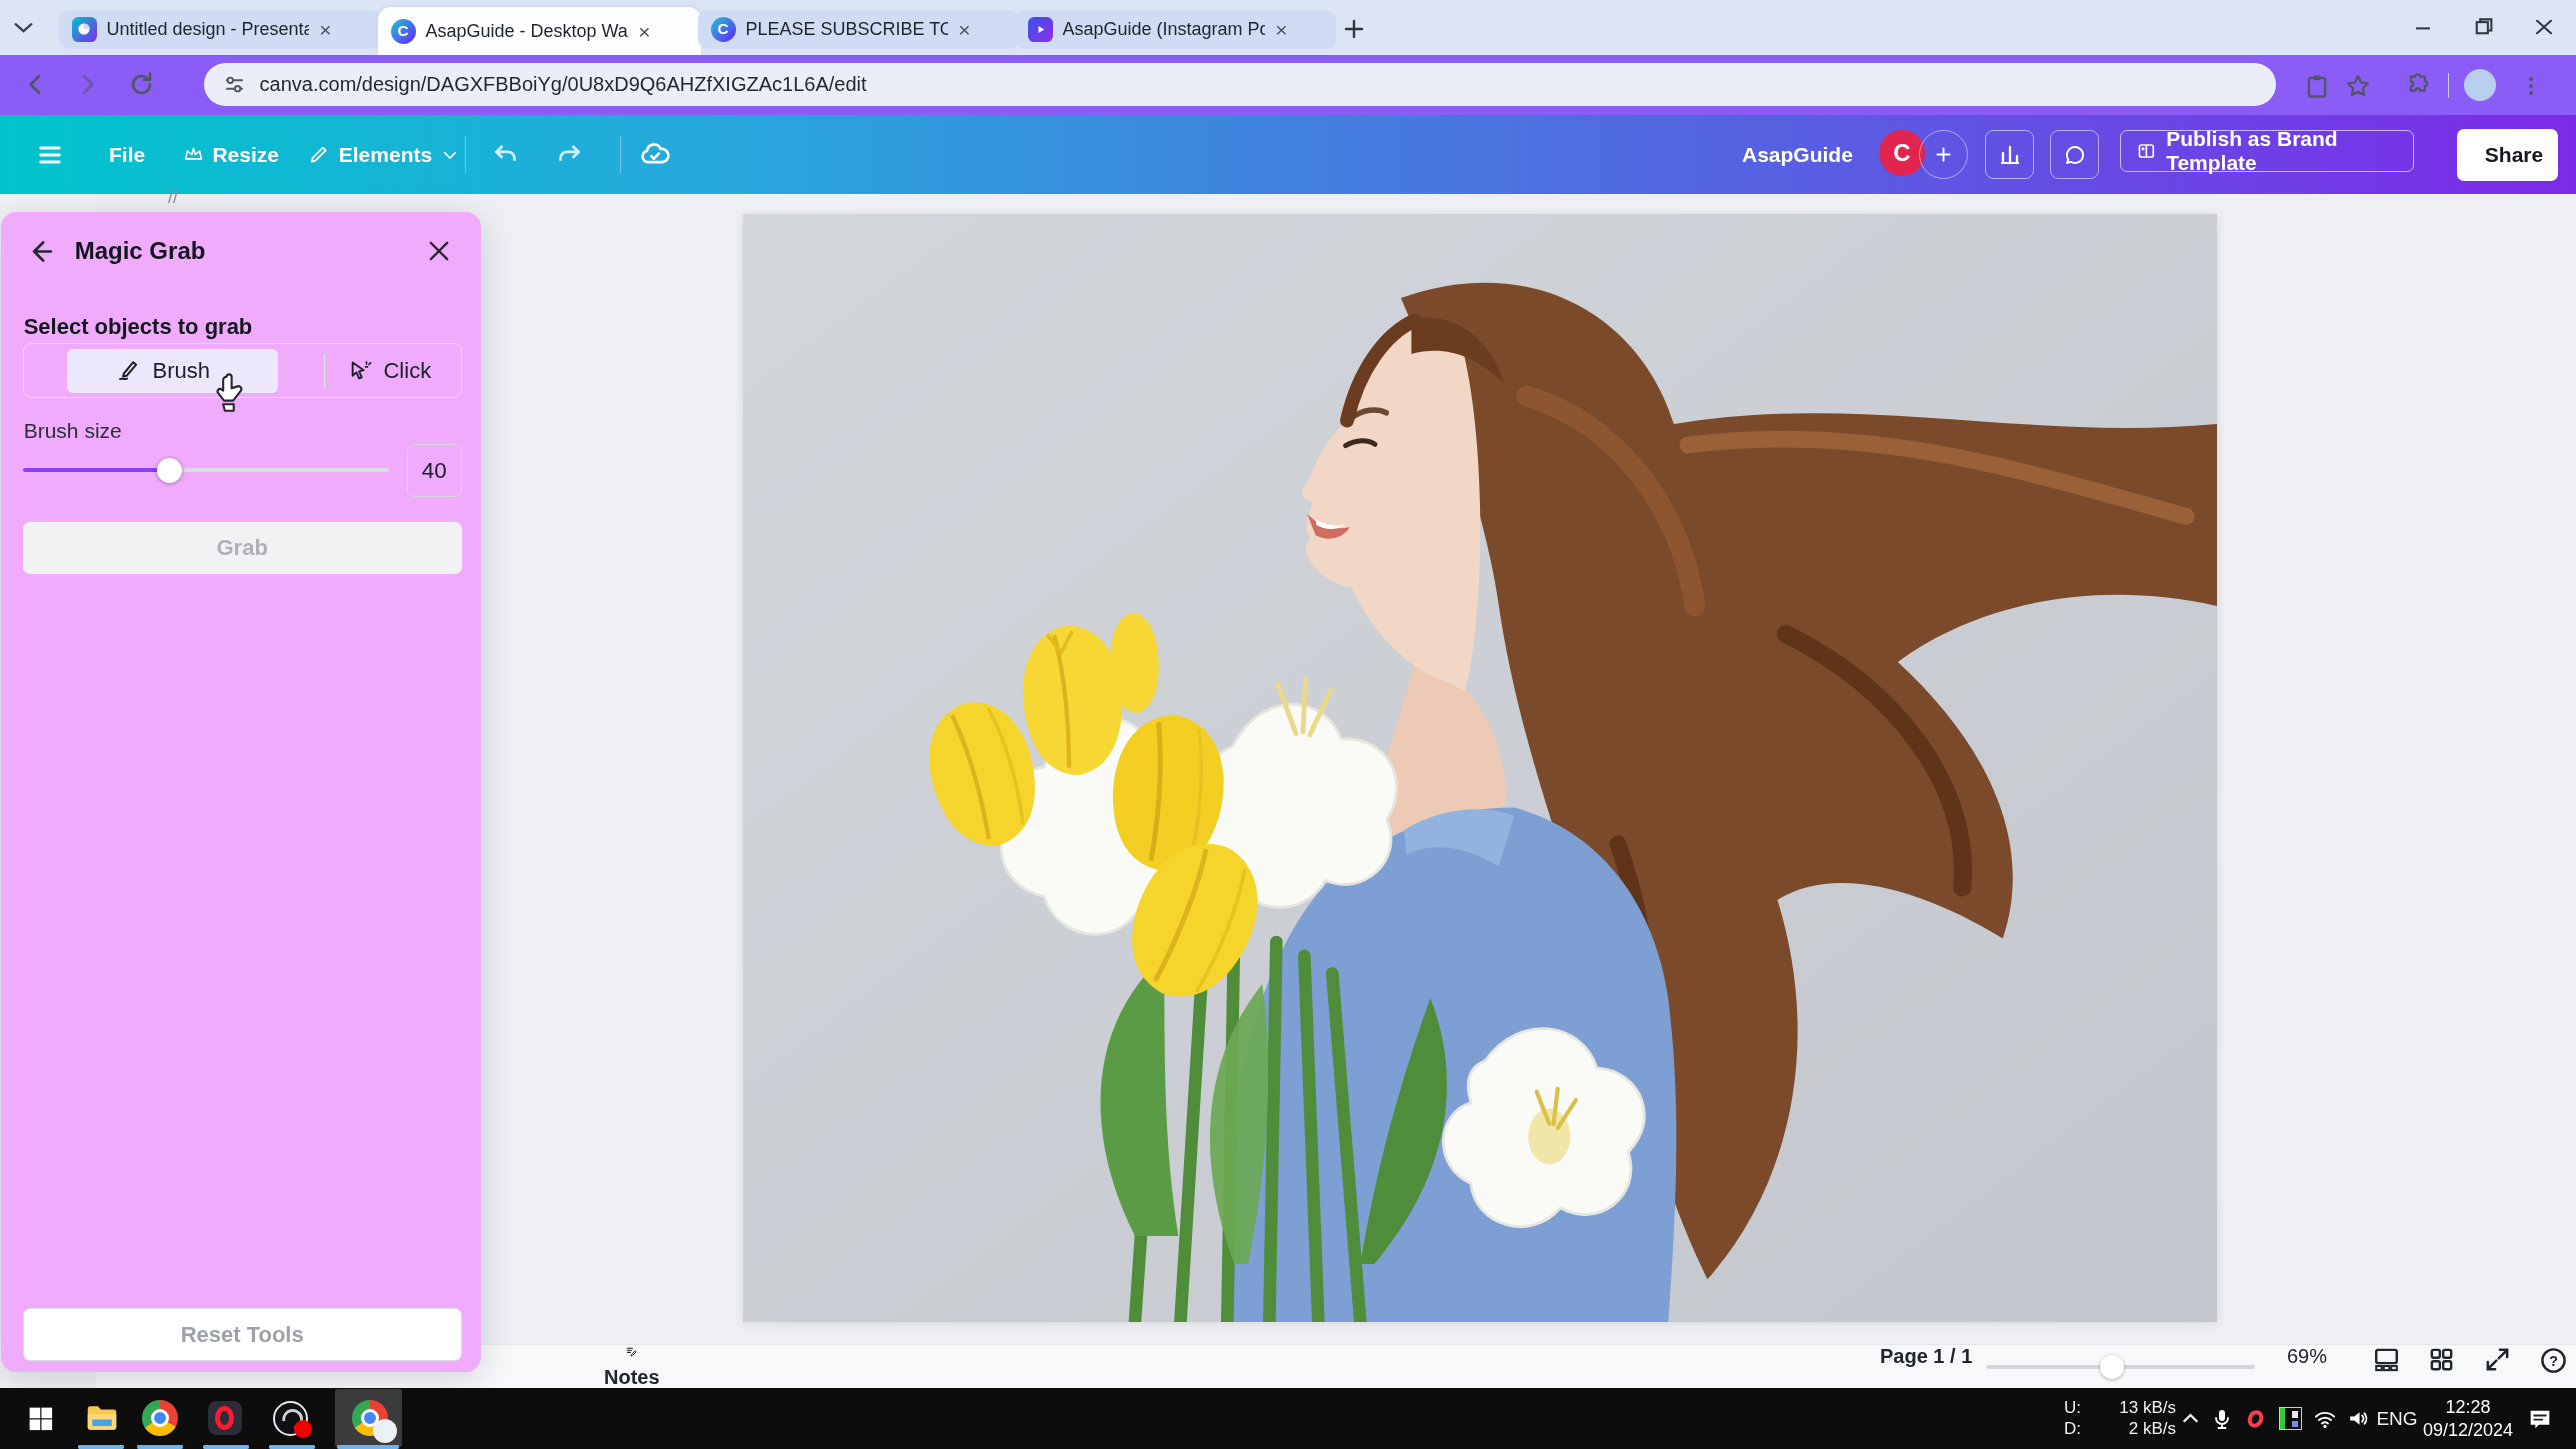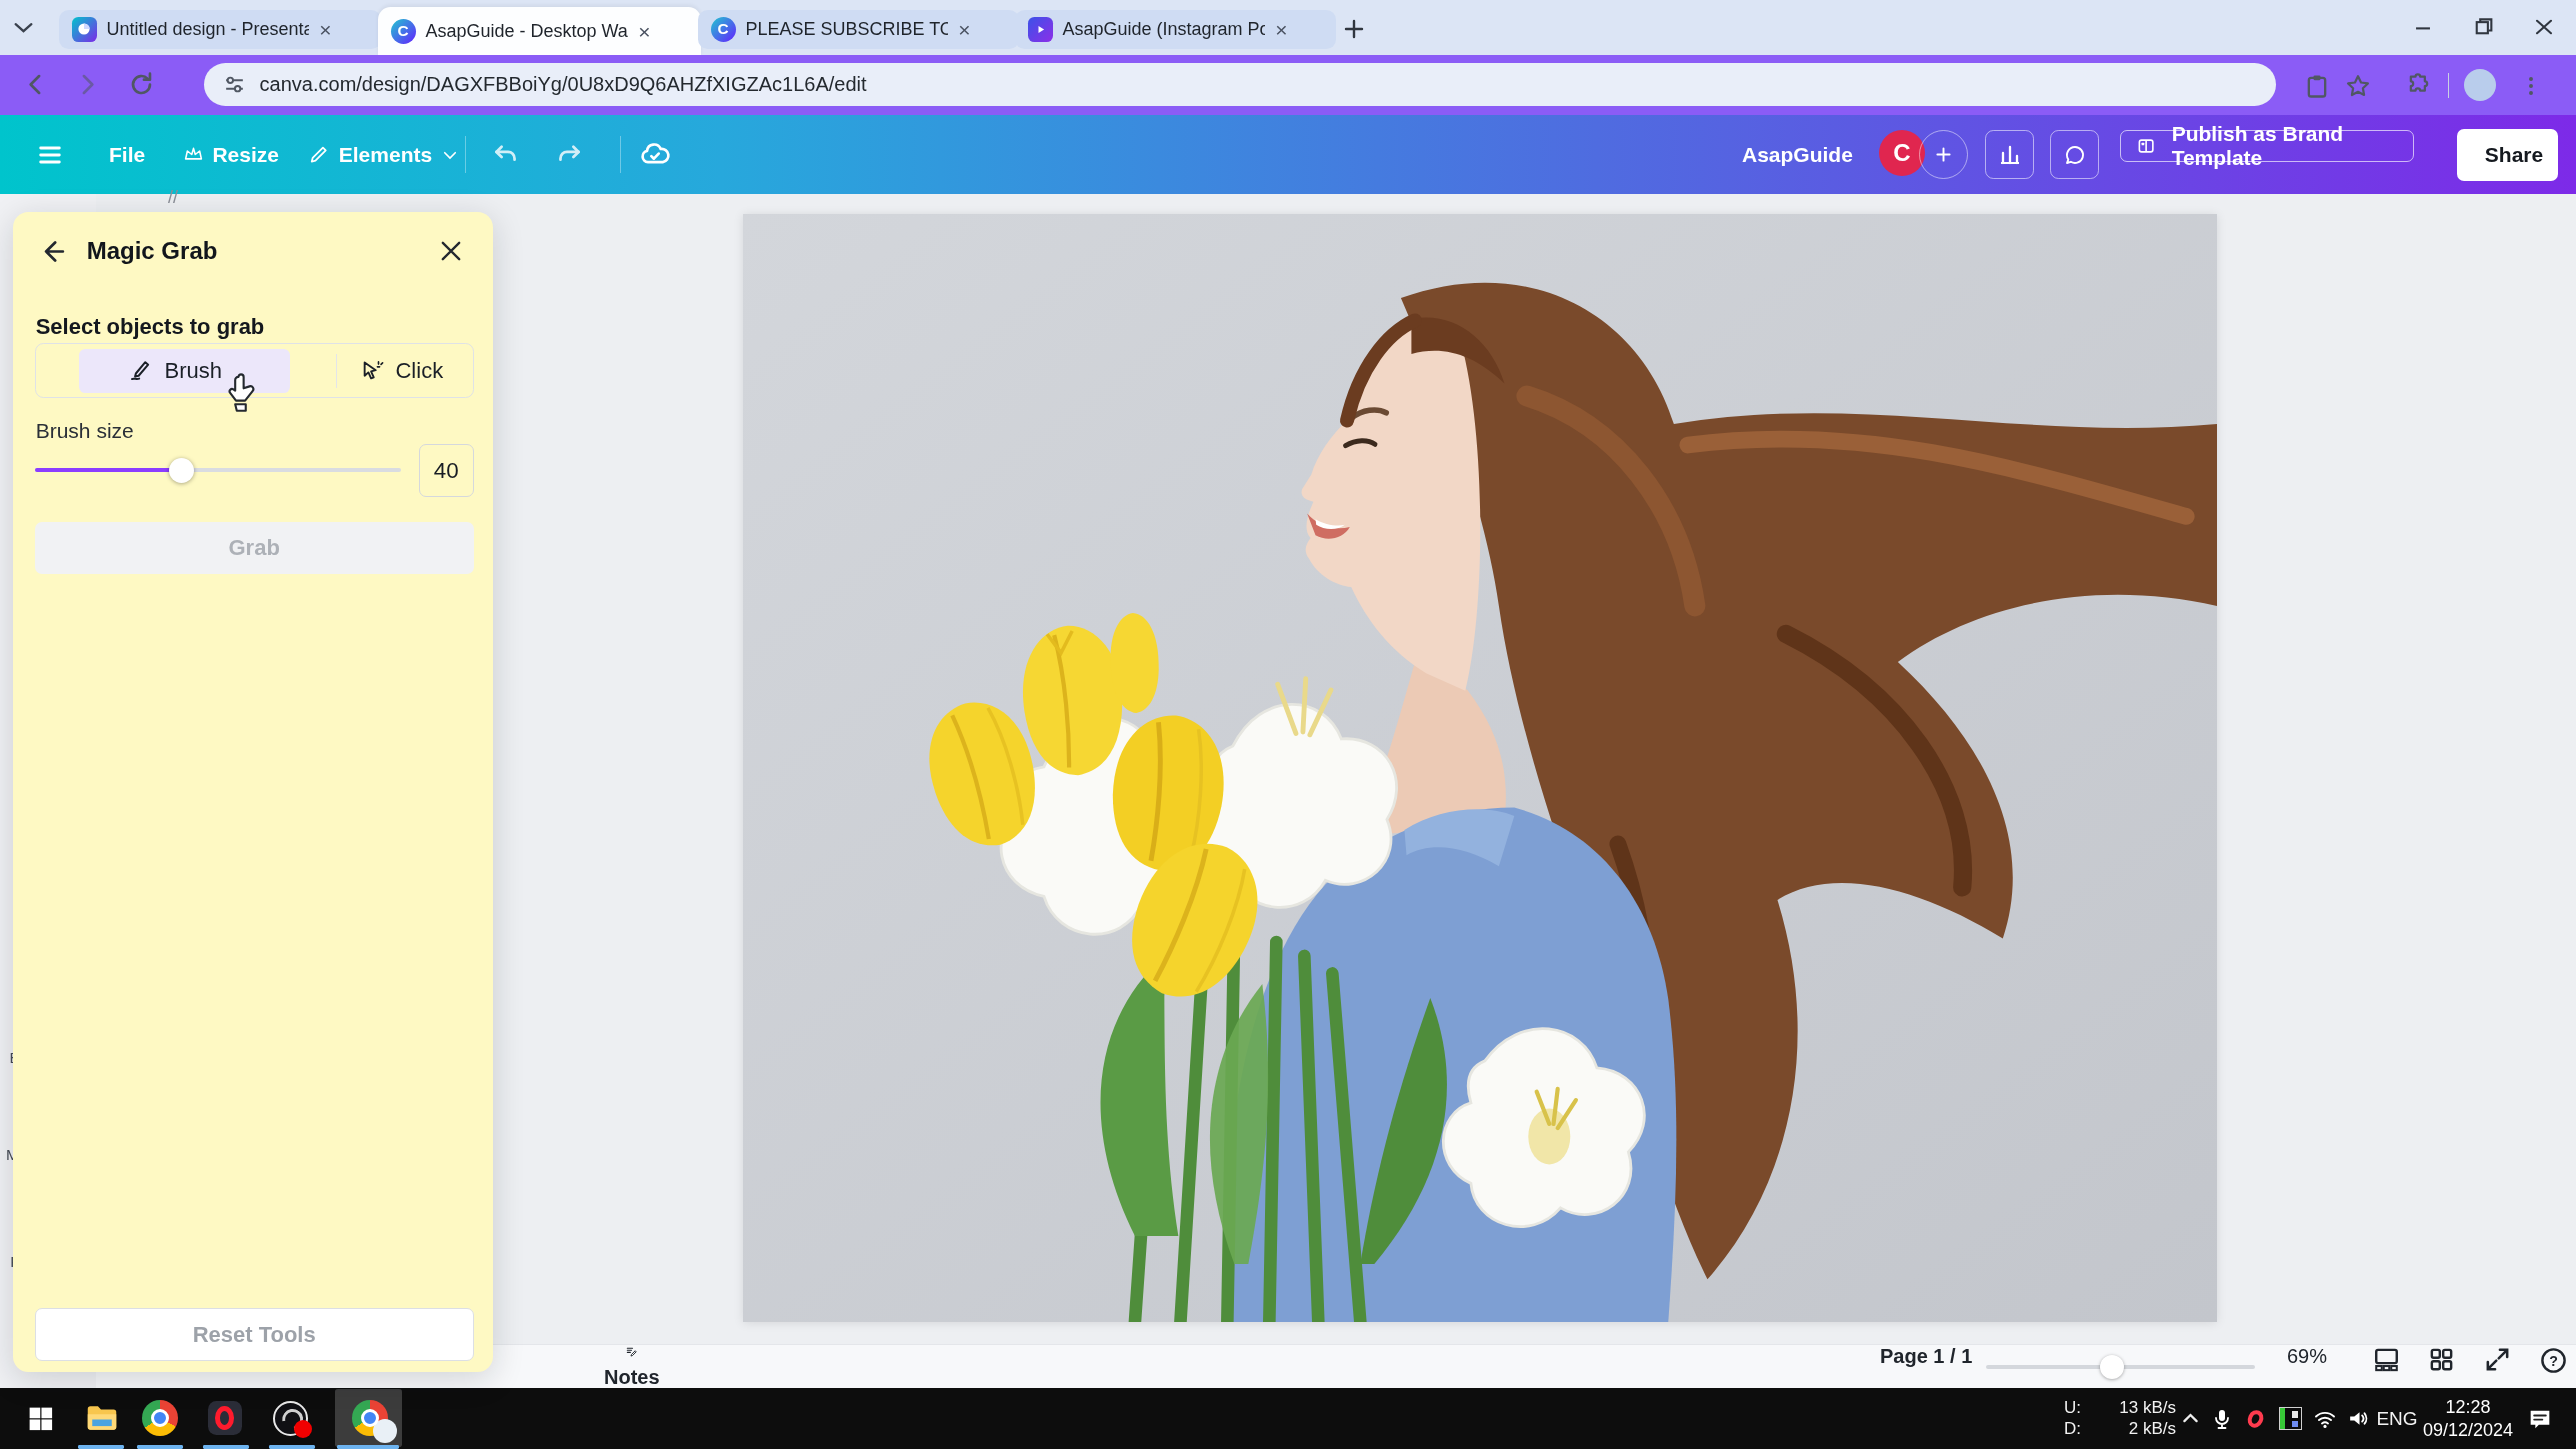--- a/index.html
+++ b/index.html
@@ -29,22 +29,22 @@
     border-radius:24px;display:flex;align-items:center;gap:12.6px;padding:0 18px;box-sizing:border-box;}
   #urltext{font-size:20px;color:#24292f;}
 
   
   #cheader{left:0;top:115px;width:2576px;height:79px;
     background:linear-gradient(90deg,#00c4cc 0%,#27a8dc 28%,#4f6ce0 62%,#7d2ae8 100%);
     color:#fff;}
   .hitem{position:absolute;top:0;height:79px;display:flex;align-items:center;gap:8.4px;
          color:#fff;font-size:21px;font-weight:600;}
   .hsep{position:absolute;top:21px;width:0.7px;height:37px;background:rgba(255,255,255,.35);}
-  .pillbtn{position:absolute;top:15.4px;height:32px;border:1px solid rgba(255,255,255,.65);
-     border-radius:7px;display:flex;align-items:center;gap:15px;padding:0 15.4px;
+  .pillbtn{position:absolute;top:15.4px;height:42px;border:1px solid rgba(255,255,255,.65);
+     border-radius:7px;display:flex;align-items:center;gap:9px;padding:0 15.4px;
      font-size:21px;font-weight:600;color:#fff;box-sizing:border-box;}
   .iconbtn{position:absolute;top:15.4px;width:49px;height:49px;border:1px solid rgba(255,255,255,.55);
      border-radius:8.4px;display:flex;align-items:center;justify-content:center;box-sizing:border-box;}
   #avatar{position:absolute;top:15.4px;width:46px;height:46px;border-radius:50%;background:#e0264f;
      color:#fff;display:flex;align-items:center;justify-content:center;font-size:24px;font-weight:bold;}
   #sharebtn{position:absolute;top:14px;height:52px;background:#fff;color:#15191f;border-radius:7px;
      display:flex;align-items:center;gap:9.8px;padding:0 18px;font-size:21px;font-weight:600;box-sizing:border-box;}
 
   
   #workspace{left:0;top:194px;width:2576px;height:1194px;background:#edeff2;}
@@ -56,22 +56,22 @@
 
   #statusbar{position:absolute;left:96px;top:1150px;width:2480px;height:44px;background:#f7f8fa;
      border-top:0.7px solid #e4e6ea;color:#20252c;}
   .stitem{position:absolute;top:0;height:44px;display:flex;align-items:center;gap:8.4px;flex-direction:column;}
 
   
   #photo{position:absolute;left:743px;top:19.6px;width:1474px;height:1108px;background:#c9ccd2;
      box-shadow:0 1.4px 9.8px rgba(0,0,0,.10);}
 
   
-  #panel{position:absolute;left:0.7px;top:18px;width:480px;height:1160px;background:#fef9c3;
-     border-radius:15.4px;box-shadow:0 7px 32px rgba(20,24,31,.16);z-index:5;margin-left:12px;}
+  #panel{position:absolute;left:0.7px;top:18px;width:480px;height:1160px;background:#f0abfc;
+     border-radius:15.4px;box-shadow:0 7px 32px rgba(20,24,31,.16);z-index:5;}
   #panel .ptitle{position:absolute;left:74px;top:25px;font-size:24px;font-weight:700;color:#12161c;}
   #panel .backar,#panel .closex{position:absolute;color:#23282f;}
   .seclabel{position:absolute;left:23px;top:102px;font-size:22px;font-weight:600;color:#14181e;}
   #segbox{position:absolute;left:22px;top:131px;width:439px;height:55px;border:1px solid #dfe2e7;
      border-radius:8.4px;box-sizing:border-box;}
   #segbrushbg{position:absolute;left:43px;top:4.9px;width:211px;height:44px;background:#ece7fa;border-radius:6.3px;}
   .seg{position:absolute;top:0;height:54px;display:flex;align-items:center;gap:11.2px;
        font-size:22px;color:#1b2027;}
   #segdivider{position:absolute;left:300px;top:9.8px;width:0.7px;height:34px;background:#e3e5ea;}
   .bslabel{position:absolute;left:23px;top:207px;font-size:21px;color:#2a2f37;}

